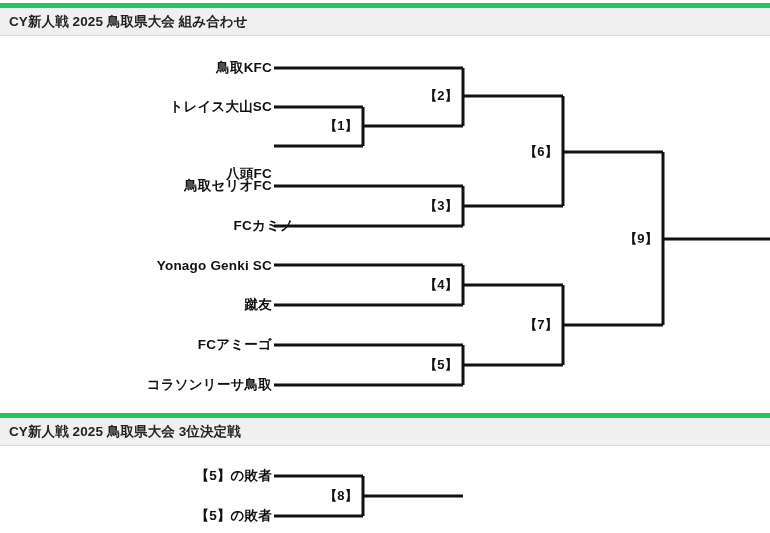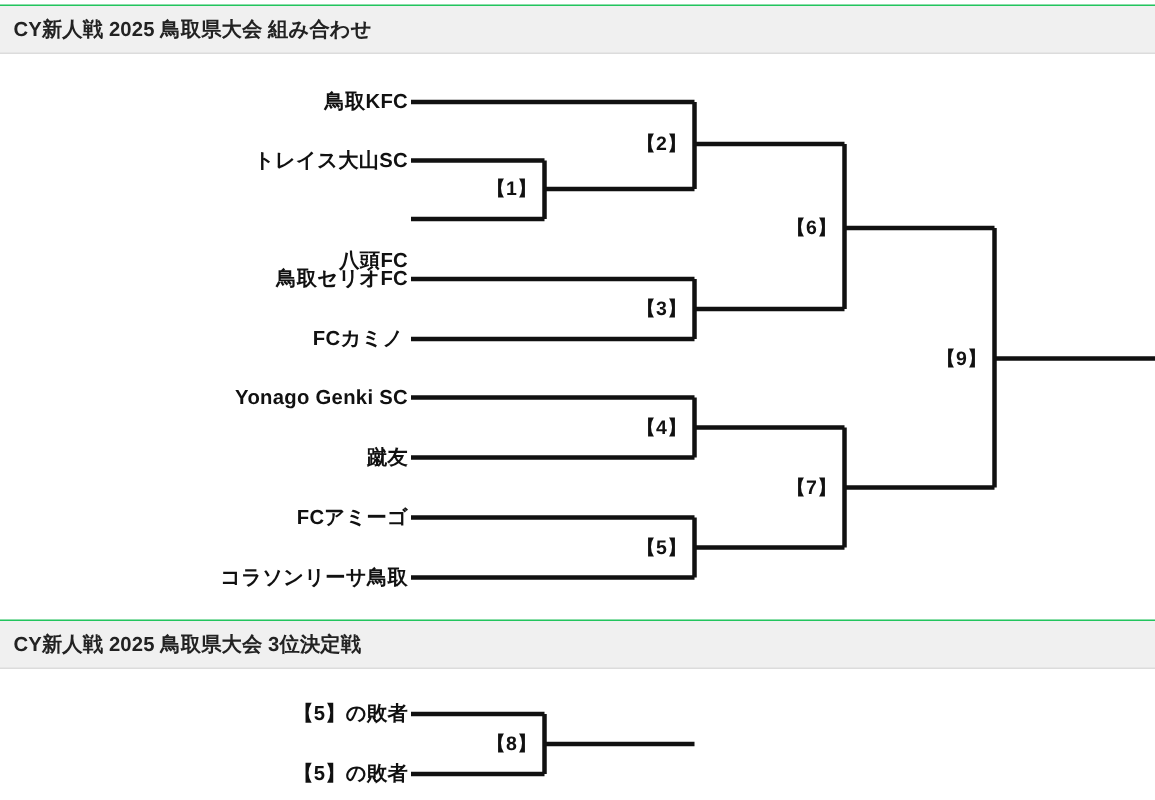--- a/index.html
+++ b/index.html
@@ -15,21 +15,21 @@
     font-family: "Liberation Sans", "DejaVu Sans", sans-serif;
     color: #1a1a1a;
     overflow: hidden;
   }
   .section-header {
     position: absolute;
     left: 0;
     width: 770px;
     height: 33px;
     background: #f0f0f0;
-    border-top: 1px solid #22c55e;
+    border-top: 5px solid #22c55e;
     border-bottom: 1px solid #dcdcdc;
     box-sizing: border-box;
     display: flex;
     align-items: center;
   }
   .section-header .title {
     padding-left: 9px;
     font-size: 13.5px;
     font-weight: bold;
     letter-spacing: 0.1px;
@@ -114,21 +114,21 @@
     <line x1="274" y1="516" x2="363" y2="516" class="bk-line"></line>
     <line x1="363" y1="476" x2="363" y2="516" class="bk-line"></line>
     <line x1="363" y1="496" x2="463" y2="496" class="bk-line"></line>
   </svg>
 
 <div id="team-labels">
     <div class="team-label" style="right: 498px; top: 68px;">鳥取KFC</div>
     <div class="team-label" style="right: 498px; top: 107px;">トレイス大山SC</div>
     <div class="team-label" style="right: 498px; top: 146px; margin-top: 28px;">八頭FC</div>
     <div class="team-label" style="right: 498px; top: 186px;">鳥取セリオFC</div>
-    <div class="team-label" style="right: 501px; top: 226px; margin-left: 26px;">FCカミノ</div>
+    <div class="team-label" style="right: 476px; top: 226px; margin-left: 26px;">FCカミノ</div>
     <div class="team-label" style="right: 498px; top: 265px;">Yonago Genki SC</div>
     <div class="team-label" style="right: 498px; top: 305px;">蹴友</div>
     <div class="team-label" style="right: 498px; top: 345px;">FCアミーゴ</div>
     <div class="team-label" style="right: 498px; top: 385px;">コラソンリーサ鳥取</div>
   </div>
 <div id="match-labels">
     <div class="match-label" style="left: 358px; top: 126px;">【1】</div>
     <div class="match-label" style="left: 458px; top: 96px;">【2】</div>
     <div class="match-label" style="left: 458px; top: 206px;">【3】</div>
     <div class="match-label" style="left: 458px; top: 285px;">【4】</div>

